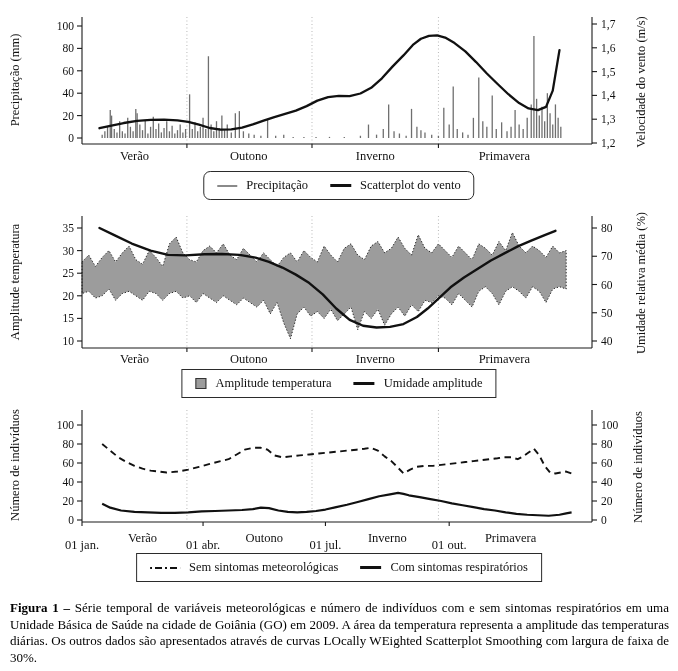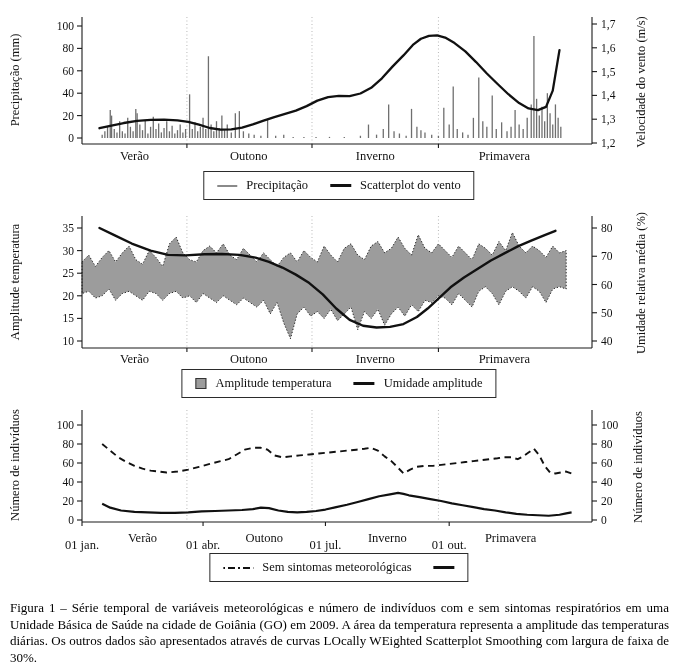--- a/index.html
+++ b/index.html
@@ -14,33 +14,33 @@
   svg text.date{font-size:12.5px;}
   .vlab{
     position:absolute;font-size:12.5px;white-space:nowrap;color:#111;
     transform:translate(-50%,-50%) rotate(-90deg);
   }
   .legend{
     position:absolute;left:339px;transform:translateX(-50%);
     border:1px solid #2b2b2b;background:#fff;display:flex;align-items:center;
     gap:9px;padding:6px 13px;font-size:12.5px;white-space:nowrap;
   }
-  #lg1{top:171px;} #lg2{top:369px;} #lg3{top:553px;}
+  #lg1{top:171px;border-radius:7px;} #lg2{top:369px;} #lg3{top:553px;}
   .sw{display:inline-block;flex:0 0 auto;}
   .sw-gray{width:20px;height:2px;background:#8a8a8a;}
   .sw-line{width:21px;height:3px;background:#111;}
   .sw-sq{width:9px;height:9px;background:#9c9c9c;border:1px solid #333;}
   .sw-dash{width:30px;height:2px;
     background:repeating-linear-gradient(90deg,#111 0 2px,transparent 2px 5px,#111 5px 12px,transparent 12px 15px);}
   .lg-gap{width:4px;}
   .caption{
     position:absolute;left:10px;right:9px;top:600px;margin:0;
     font-size:13px;line-height:1.28;text-align:justify;color:#000;
   }
-  .caption .cap-label{font-weight:normal;margin-top:8px;}
+  .caption .cap-label{font-weight:bold;margin-top:8px;}
   .caption .cap-italic{}
 </style>
 </head>
 <body>
 
 <div class="figure">
 
   <svg id="charts" width="678" height="598">
       <g>
         <line x1="186.91" y1="17" x2="186.91" y2="144" stroke="#b9b9b9" stroke-width="1" stroke-dasharray="1 2.5"></line>
@@ -300,17 +300,18 @@
     <span class="lg-gap"></span>
     <span class="sw sw-line"></span>
     <span>Umidade amplitude</span>
   </div>
 
   <div class="legend" id="lg3">
     <span class="sw sw-dash"></span>
     <span>Sem sintomas meteorológicas</span>
     <span class="lg-gap"></span>
     <span class="sw sw-line"></span>
+    <span>Com sintomas respiratórios</span>
   </div>
 
   <p class="caption"><span class="cap-label">Figura 1 –</span><span> Série temporal de variáveis meteorológicas e número de indivíduos com e sem sintomas respiratórios em uma Unidade Básica de Saúde na cidade de Goiânia (GO) em 2009. A área da temperatura representa a amplitude das temperaturas diárias. Os outros dados são apresentados através de curvas </span><span class="cap-italic">LOcally WEighted Scatterplot Smoothing</span><span> com largura de faixa de 30%.</span></p>
 
 </div>
 
 </body></html>

